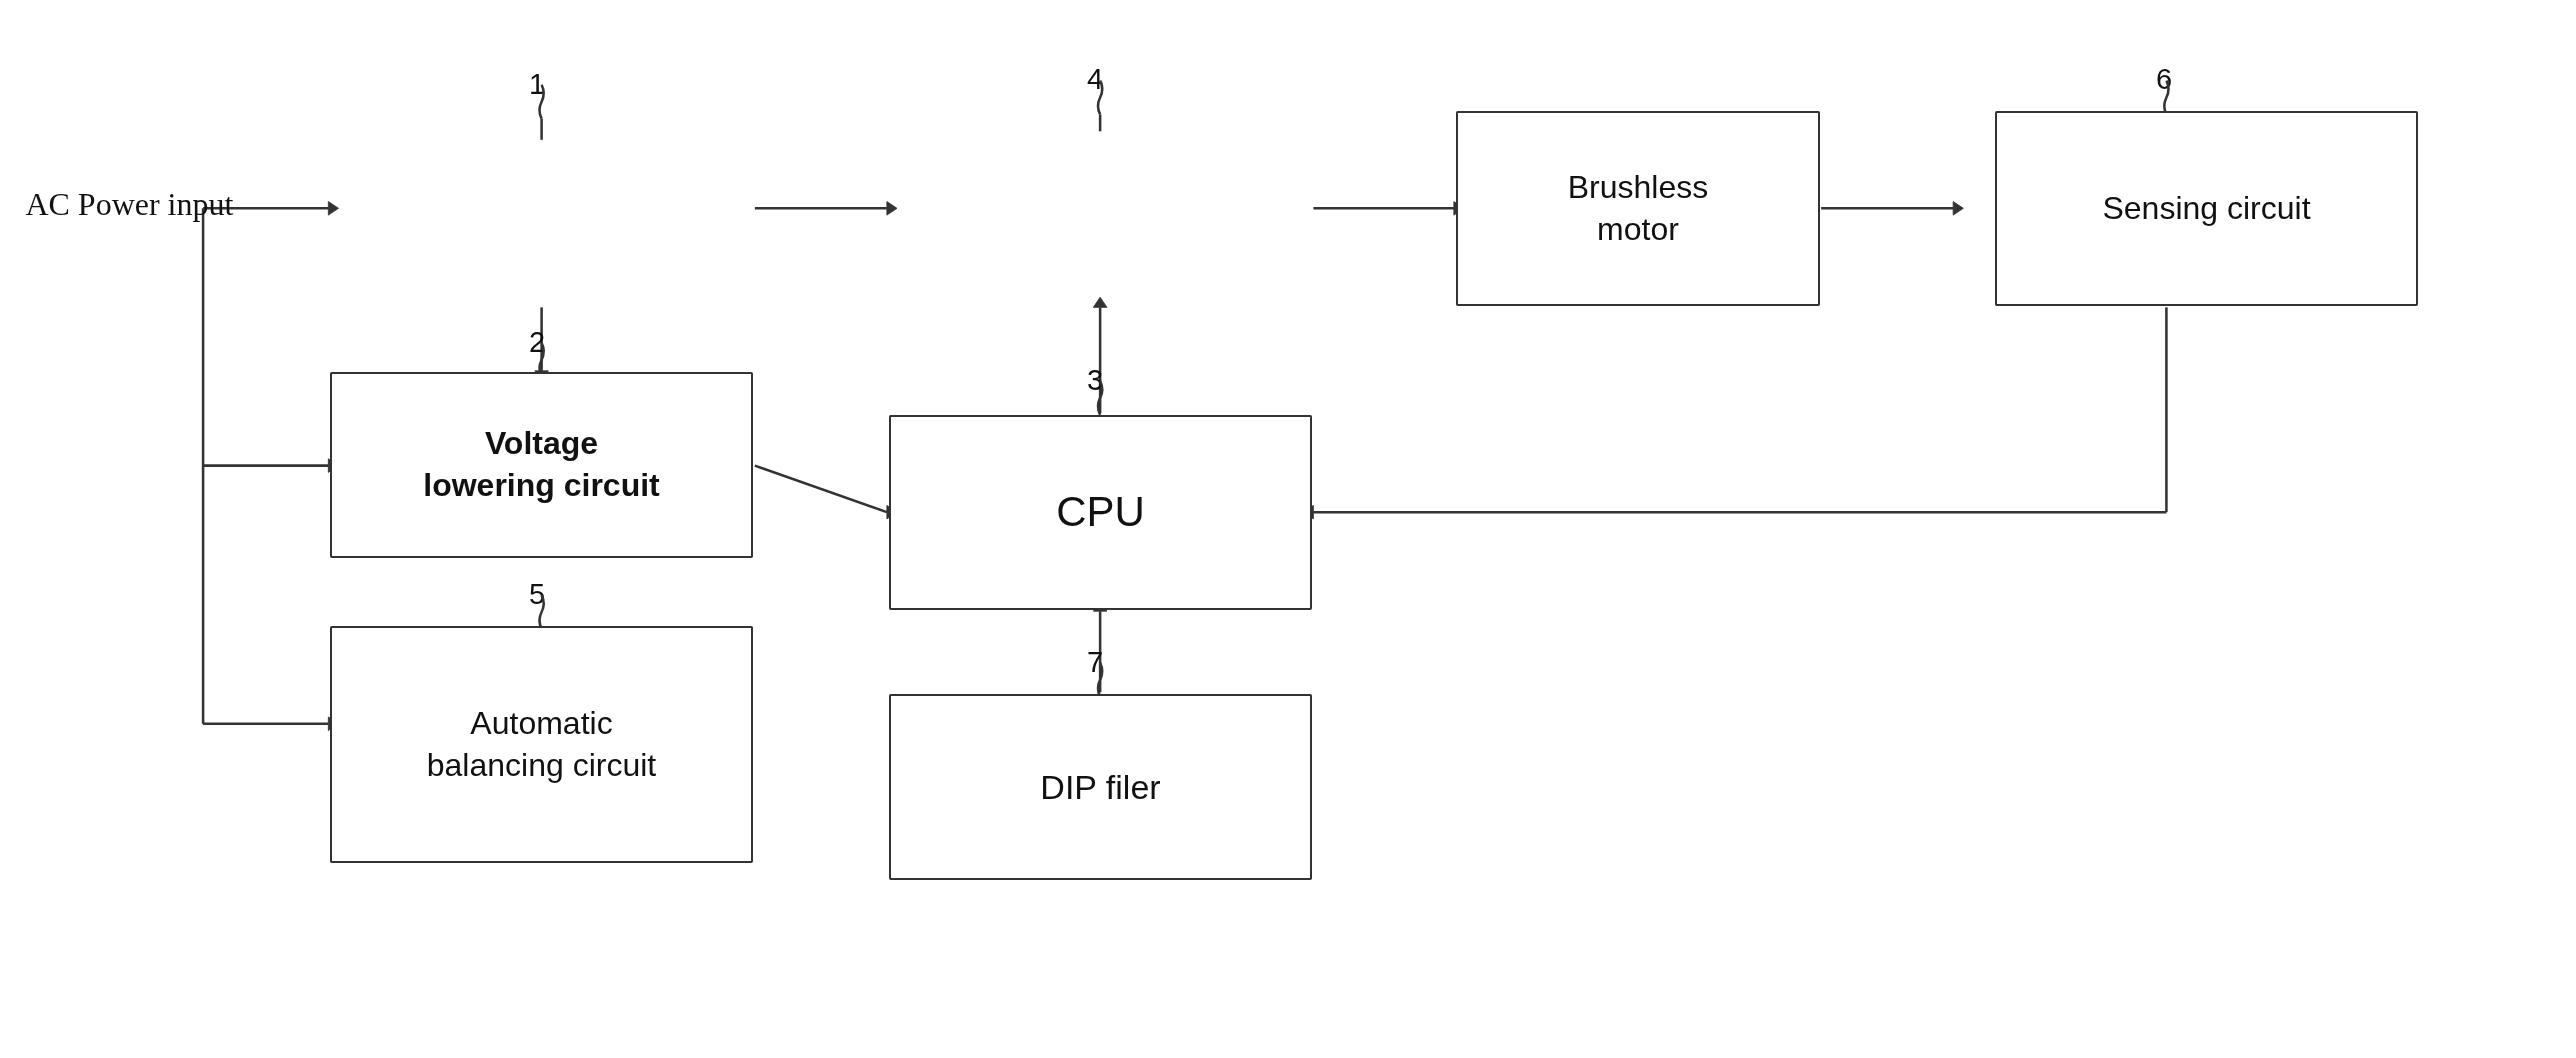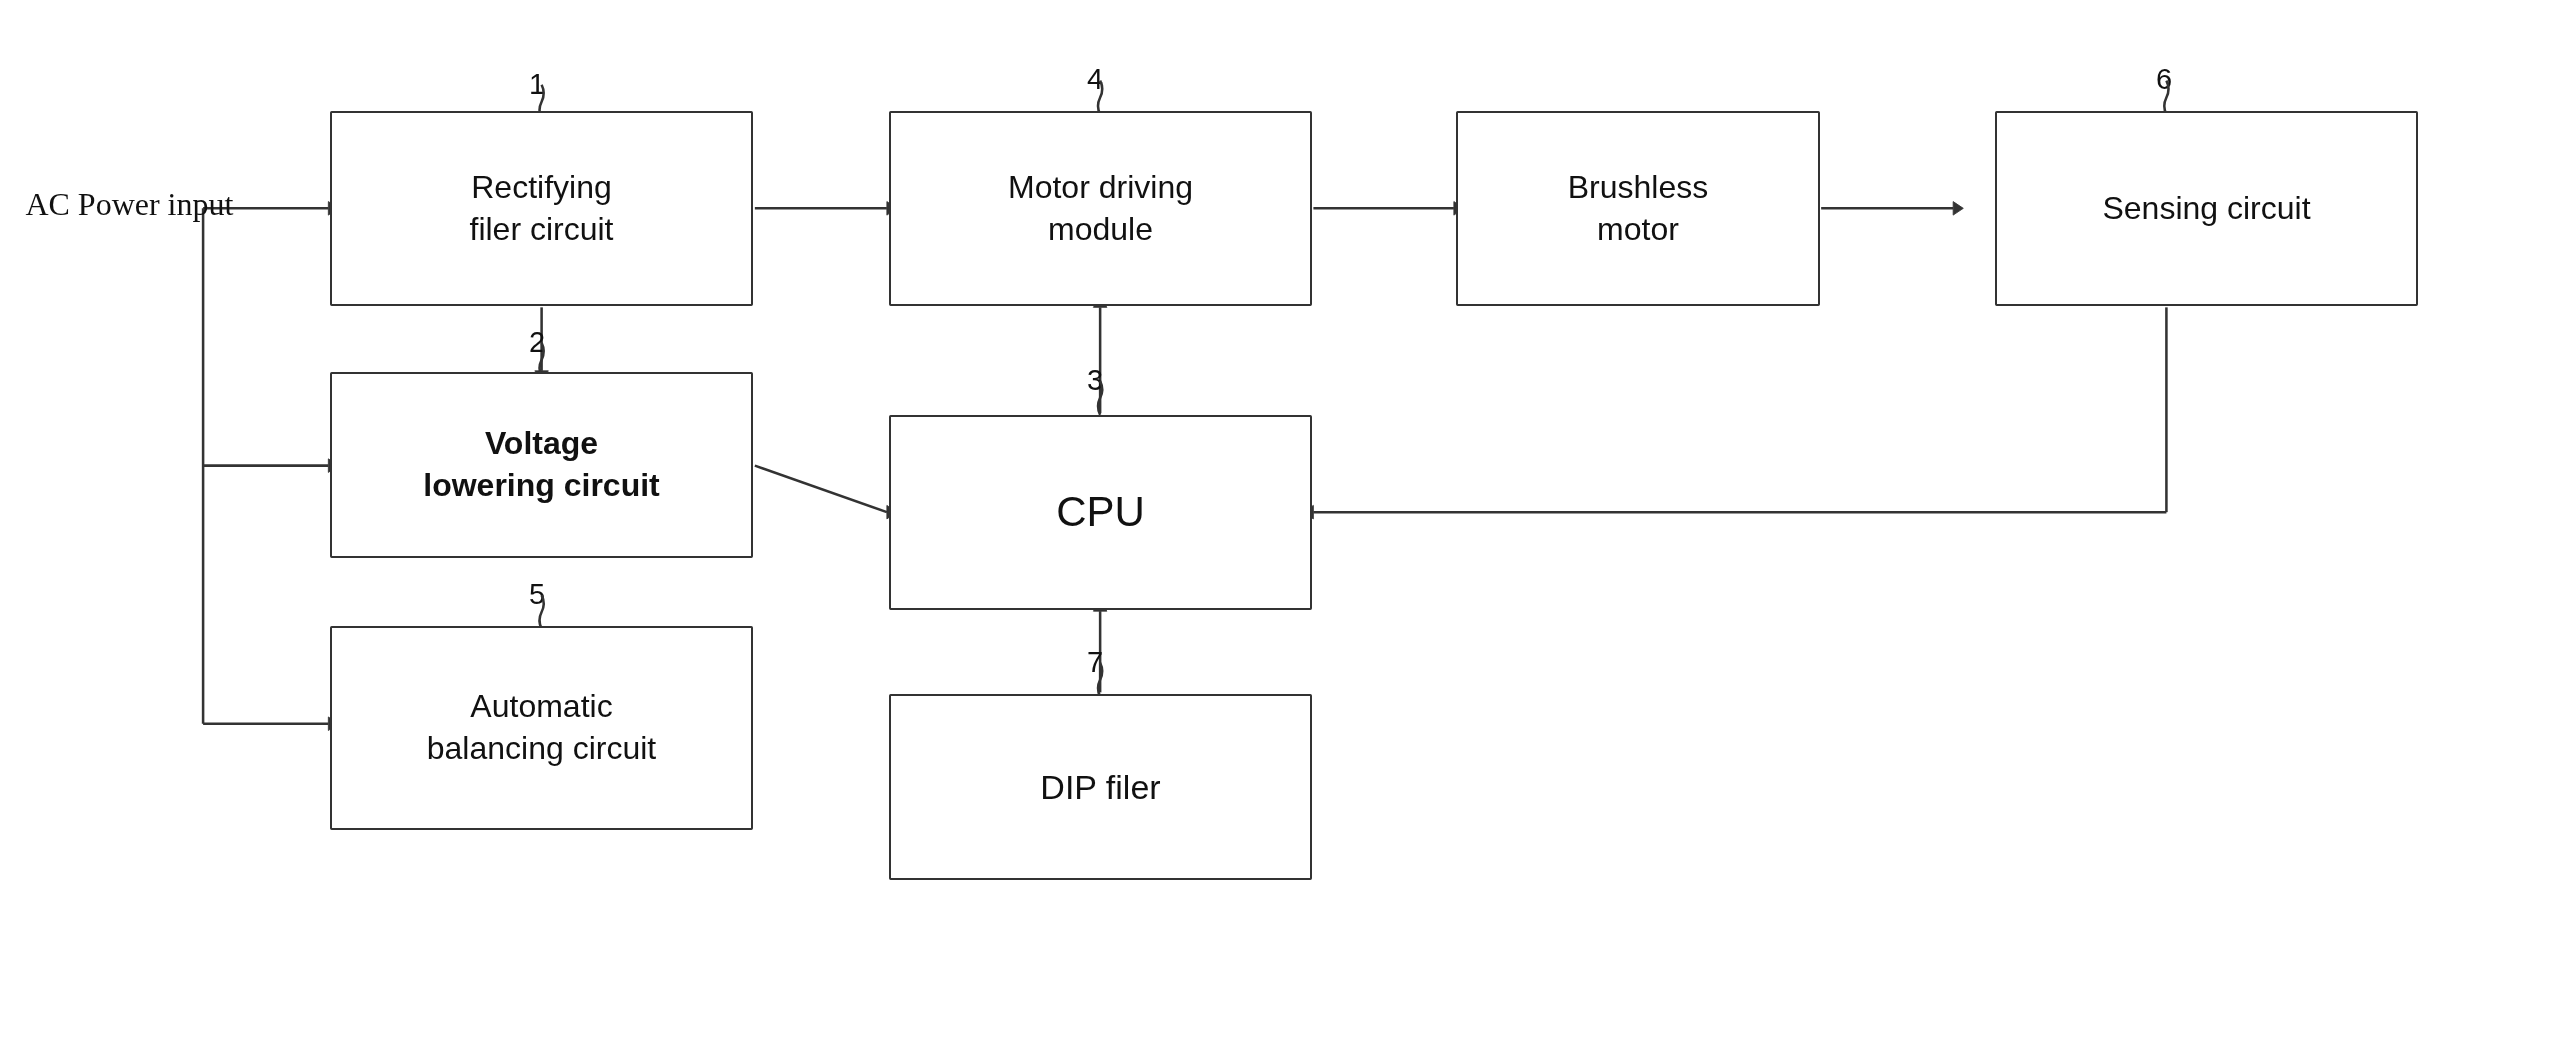--- a/index.html
+++ b/index.html
@@ -135,39 +135,31 @@
   <svg style="position:absolute;top:0;left:0;width:2576px;height:1059px;pointer-events:none;" viewBox="0 0 3044 1251" width="2576" height="1059">
     <path d="M 2560 95 Q 2565 105 2560 115 Q 2555 125 2560 135" stroke="#333" stroke-width="3" fill="none"></path>
     <line x1="2560" y1="135" x2="2560" y2="155" stroke="#333" stroke-width="3"></line>
   </svg>
 
   <div class="label-text" style="left: 1087px; top: 646px; font-size: 29px;">7</div>
   <svg style="position:absolute;top:0;left:0;width:2576px;height:1059px;pointer-events:none;" viewBox="0 0 3044 1251" width="2576" height="1059">
     <path d="M 1300 783 Q 1305 793 1300 803 Q 1295 813 1300 823" stroke="#333" stroke-width="3" fill="none"></path>
   </svg>
 
-  <div class="block" style="left: 330px; top: 111px; width: 423px; height: 195px;">
-    <span style="white-space: pre-line; font-size: 32px;">Rectifying
-filer circuit</span>
-  </div>
 
   <div class="block" style="left: 330px; top: 372px; width: 423px; height: 186px; font-weight: bold;">
     <span style="white-space: pre-line; font-size: 32px;">Voltage
 lowering circuit</span>
   </div>
 
-  <div class="block" style="left: 330px; top: 626px; width: 423px; height: 204px;">
+  <div class="block" style="left: 330px; top: 626px; width: 423px; height: 237px;">
     <span style="white-space: pre-line; font-size: 32px;">Automatic
 balancing circuit</span>
   </div>
 
-  <div class="block" style="left: 889px; top: 111px; width: 423px; height: 195px;">
-    <span style="white-space: pre-line; font-size: 32px;">Motor driving
-module</span>
-  </div>
 
   <div class="block" style="left: 889px; top: 415px; width: 423px; height: 195px; text-align: center;">
     <span style="font-size: 42px;">CPU</span>
   </div>
 
   <div class="block" style="left: 889px; top: 694px; width: 423px; height: 186px;">
     <span style="font-size: 34px;">DIP filer</span>
   </div>
 
   <div class="block" style="left: 1456px; top: 111px; width: 364px; height: 195px;">

